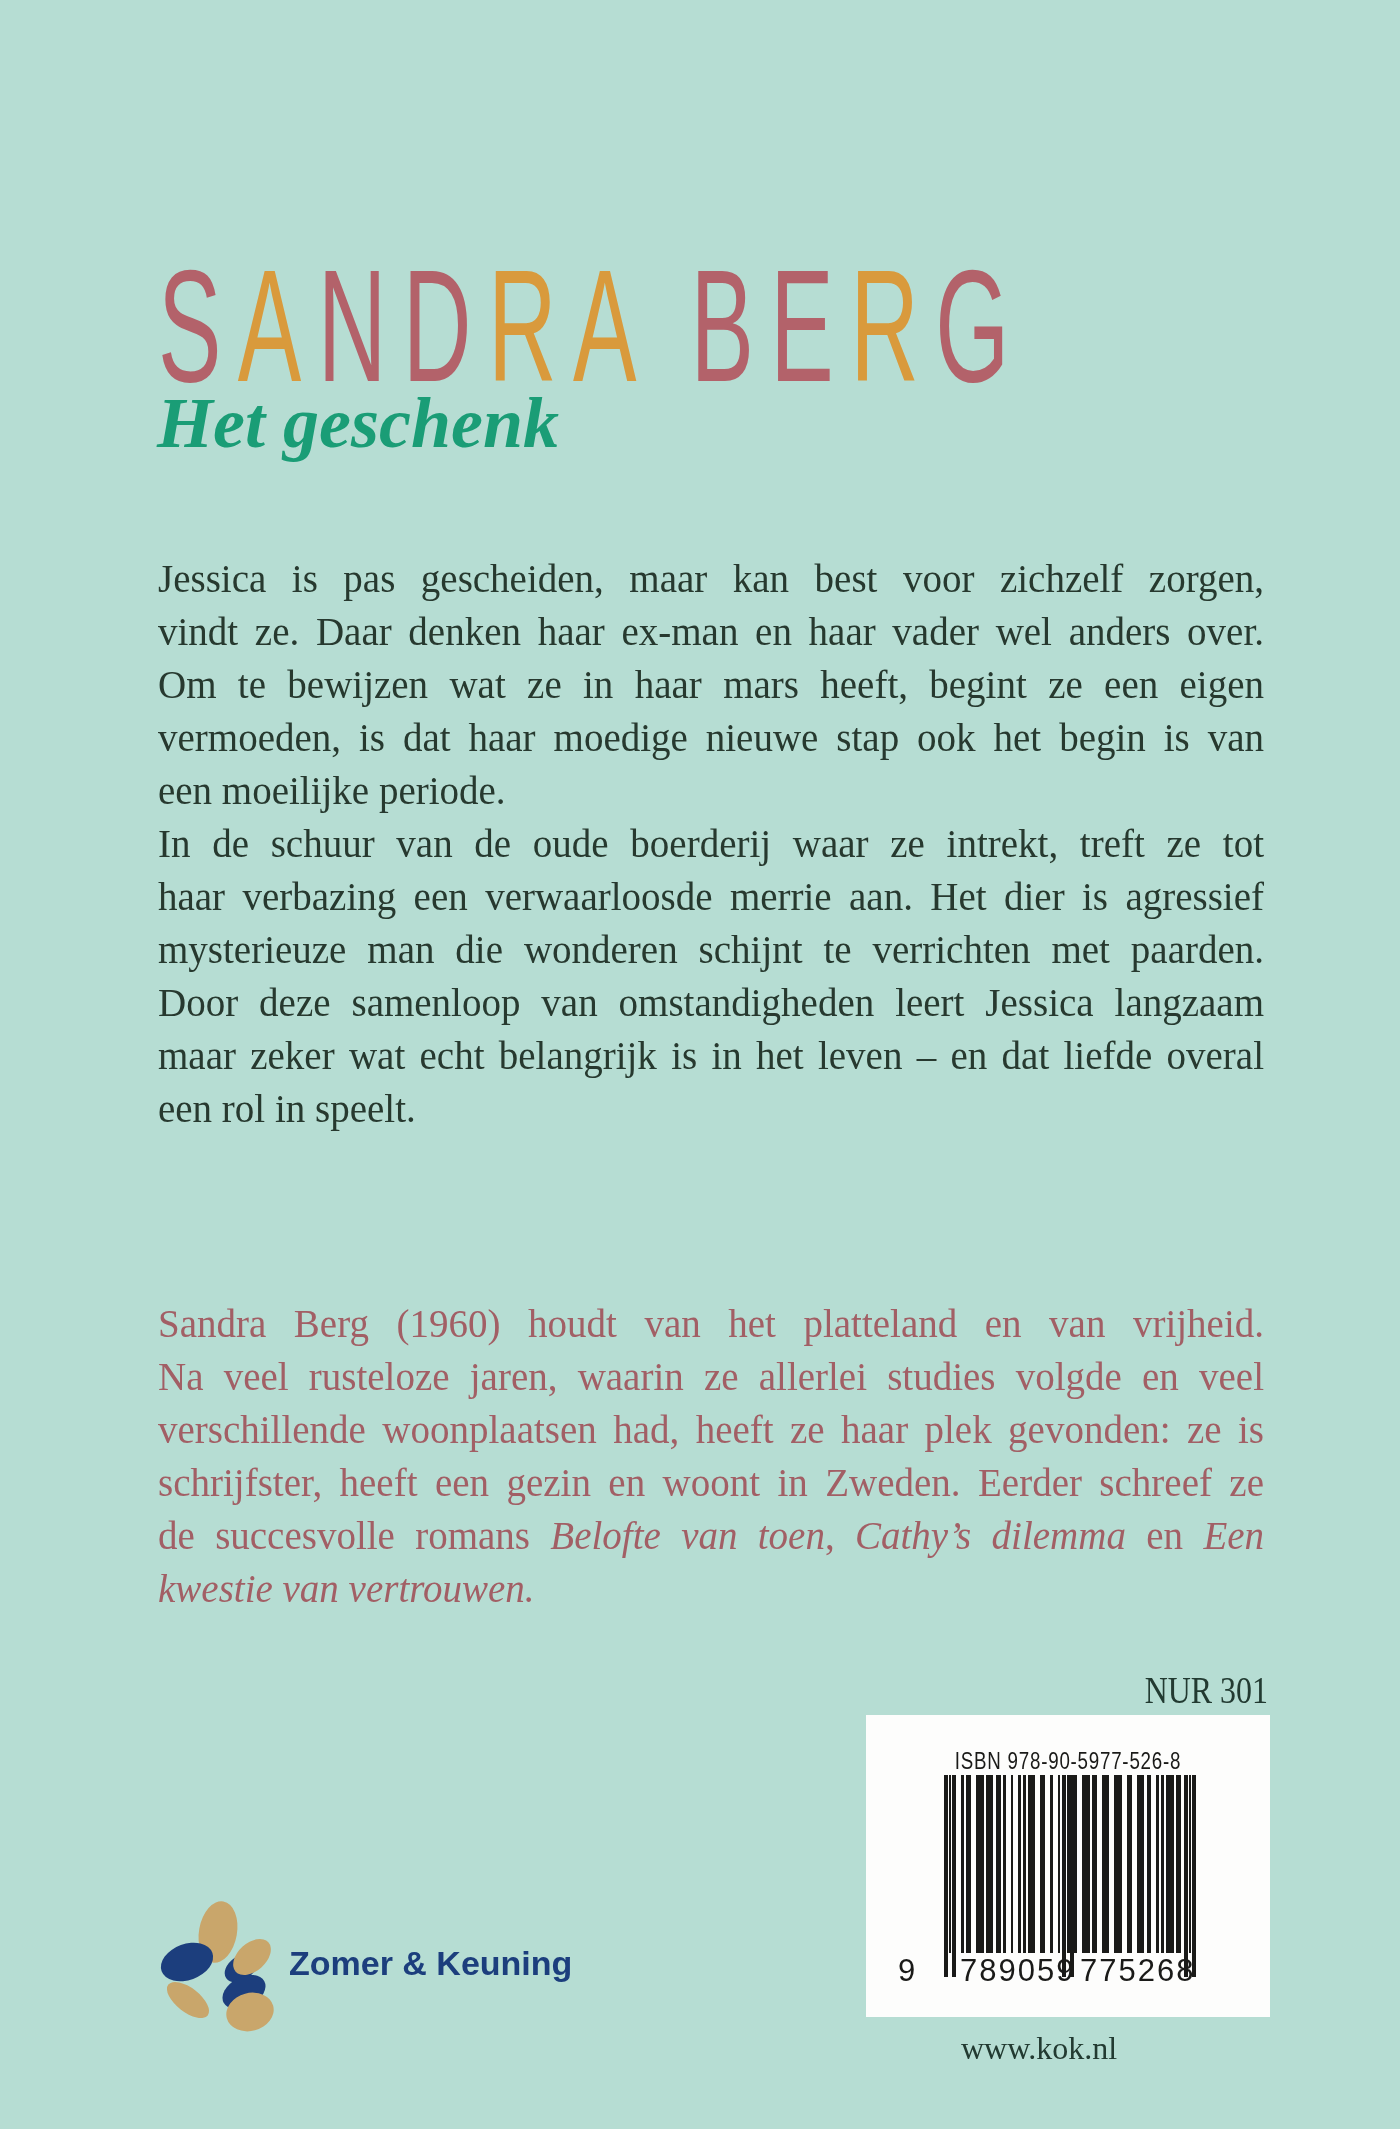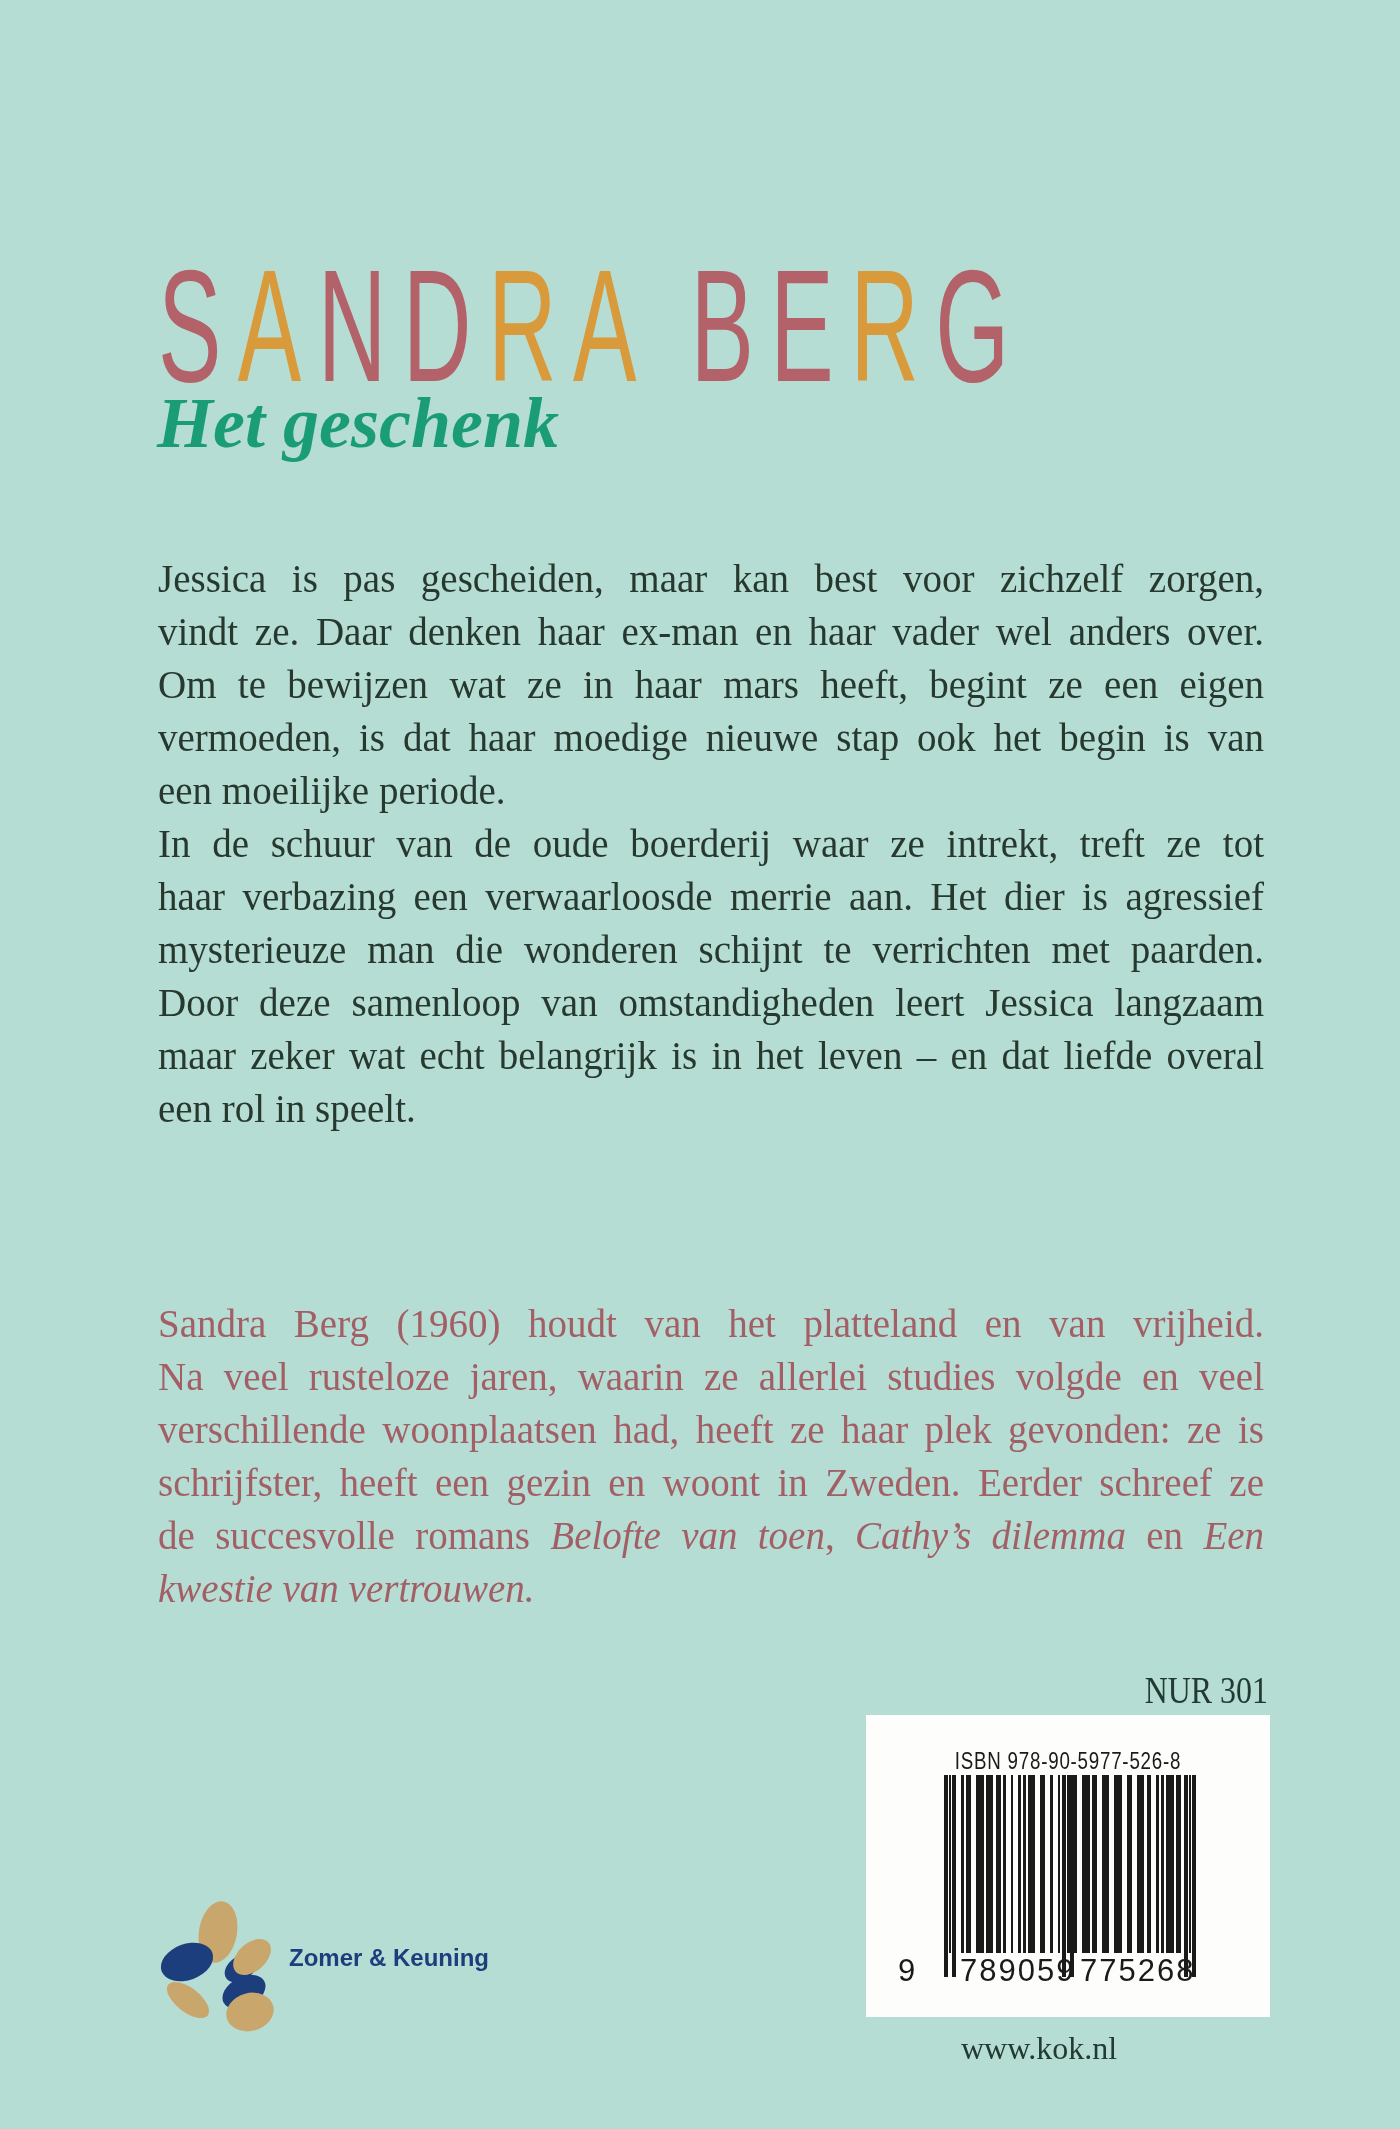--- a/index.html
+++ b/index.html
@@ -53,21 +53,21 @@
   .d9{left:32px;}
   .dg1{left:94px;width:98px;text-align:center;}
   .dg2{left:214px;width:100px;text-align:center;}
   
   .kok{position:absolute;left:837px;top:2030px;width:404px;text-align:center;font-size:32px;color:var(--dark_text);}
   
   .flower{position:absolute;left:140px;top:1880px;}
   .pubname{
     position:absolute;left:289px;top:1944px;
     font-family:"Liberation Sans",sans-serif;font-weight:bold;
-    font-size:24px;color:var(--navy);letter-spacing:0px;
+    font-size:34px;color:var(--navy);letter-spacing:0px;
   }
 </style>
 </head>
 <body>
 
 <div class="cover">
 
   <h1 class="title"><span style="color: var(--rose_title);">S</span><span style="color: var(--orange_title);">A</span><span style="color: var(--rose_title);">N</span><span style="color: var(--rose_title);">D</span><span style="color: var(--orange_title);">R</span><span style="color: var(--orange_title);">A</span><span> </span><span style="color: var(--rose_title);">B</span><span style="color: var(--rose_title);">E</span><span style="color: var(--orange_title);">R</span><span style="color: var(--rose_title);">G</span></h1>
 
   <h2 class="subtitle">Het geschenk</h2>

